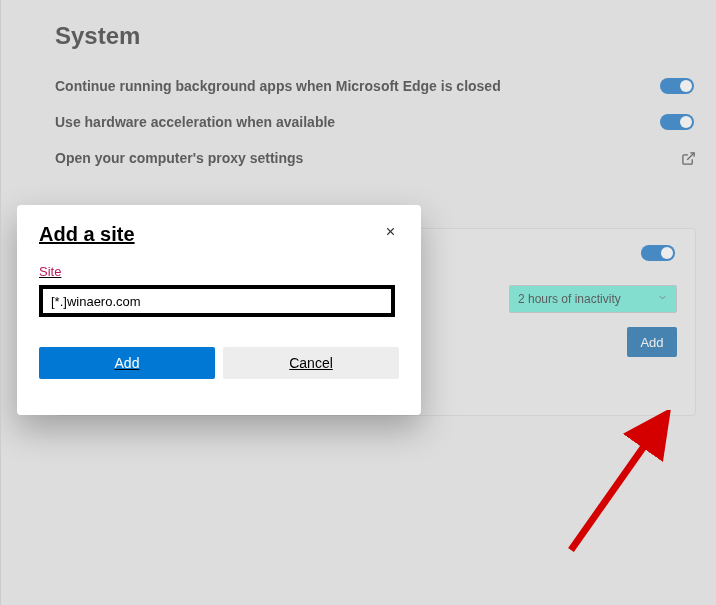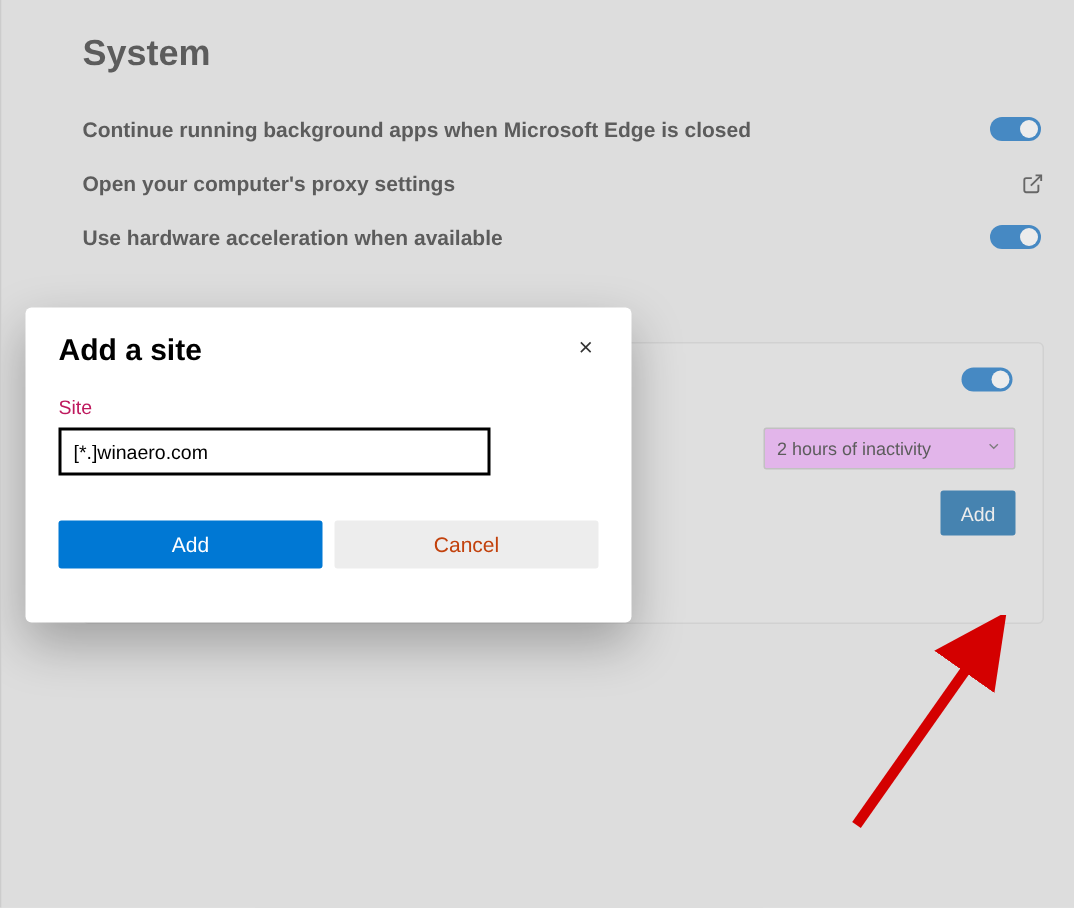--- a/index.html
+++ b/index.html
@@ -73,21 +73,21 @@
     display: flex;
     justify-content: space-between;
     align-items: center;
     margin-top: 24px;
     font-size: 14px;
     font-weight: 600;
   }
   .select {
     width: 168px;
     height: 28px;
-    background: #f0abfc;
+    background: #5eead4;
     border: 1px solid #bdbdbd;
     border-radius: 2px;
     display: flex;
     align-items: center;
     justify-content: space-between;
     padding: 0 8px;
     font-size: 12px;
     font-weight: 400;
   }
   .add-row {
@@ -122,92 +122,93 @@
     position: absolute;
     left: 16px;
     top: 205px;
     width: 404px;
     height: 210px;
     background: #fff;
     border-radius: 4px;
     box-shadow: 0 14px 34px rgba(0,0,0,0.28);
     padding: 18px 22px;
     z-index: 10;
+    text-decoration: underline;
   }
   .dialog-head {
     display: flex;
     justify-content: space-between;
     align-items: flex-start;
   }
   .dialog-title { font-size: 20px; font-weight: 600; }
   .close-btn { background: none; border: none; cursor: pointer; padding: 2px; }
   .field-label {
     font-size: 13px;
     margin-top: 18px;
     color: #be185d;
   }
   .text-input {
-    width: 288px;
+    width: 356px;
     height: 32px;
-    border: 2px solid #000000;
+    border: 4px solid #000000;
     margin-top: 6px;
     font-size: 13px;
     padding: 0 8px;
     outline: none;
   }
   .dialog-buttons {
     display: flex;
     gap: 8px;
     margin-top: 30px;
   }
   .btn {
     flex: 1;
     height: 32px;
     border: none;
     font-size: 14px;
     border-radius: 2px;
     cursor: pointer;
   }
   .btn.primary { background: #0078d4; color: #fff; }
-  .btn.secondary { background: #ededed; color: #c2410c; }
+  .btn.secondary { background: #ededed; color: #000000; }
 
   
   .arrow {
     position: absolute;
     left: 540px;
     top: 410px;
     pointer-events: none;
     z-index: 20;
   }
 </style>
 </head>
 <body>
 
 <div class="page">
   <div class="section-title">System</div>
 
   <div class="setting-row">
     <span>Continue running background apps when Microsoft Edge is closed</span>
+    <div class="toggle"></div>
+  </div>
+
+  <div class="setting-row">
+    <span>Use hardware acceleration when available</span>
     <div class="toggle"></div>
   </div>
 
   <div class="setting-row">
     <span>Open your computer's proxy settings</span>
     <span class="ext-icon">
       <svg width="15" height="15" viewBox="0 0 24 24" fill="none" stroke="#333" stroke-width="2">
         <path d="M18 13v6a2 2 0 0 1-2 2H5a2 2 0 0 1-2-2V8a2 2 0 0 1 2-2h6"></path>
         <polyline points="15 3 21 3 21 9"></polyline>
         <line x1="10" y1="14" x2="21" y2="3"></line>
       </svg>
     </span>
-  </div>
-
-  <div class="setting-row">
-    <span>Use hardware acceleration when available</span>
-    <div class="toggle"></div>
   </div>
 
   <div class="panel">
     <div class="panel-head">
       <div>
         <div class="panel-desc">
           <span>e to save system resources.</span>
           <a href="#">Learn more</a>
         </div>
       </div>

